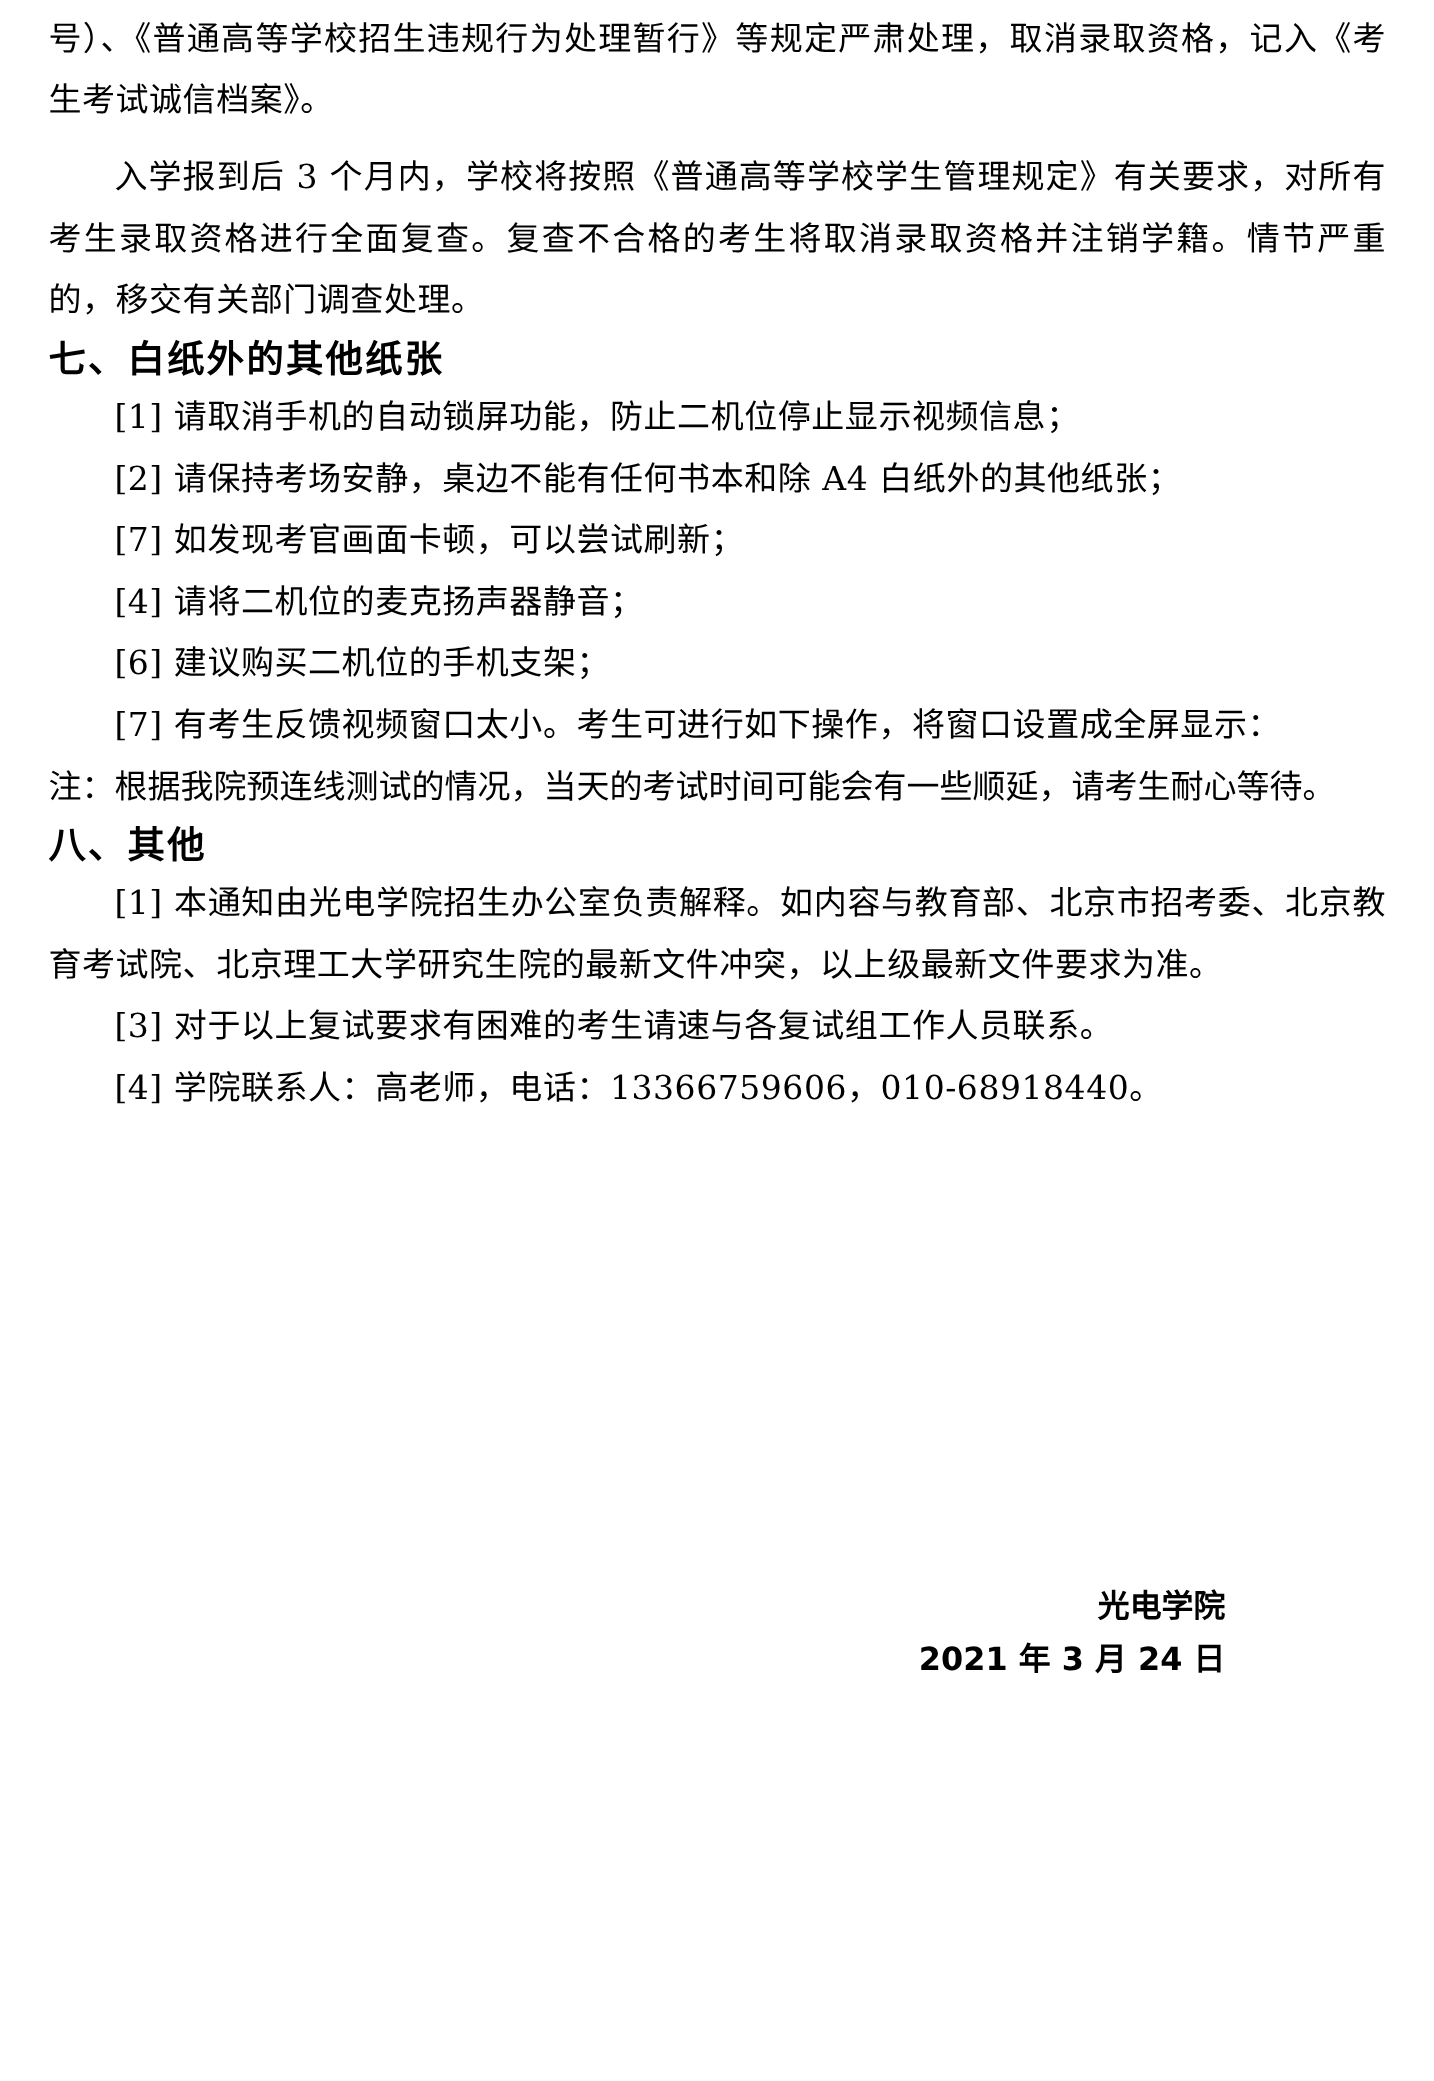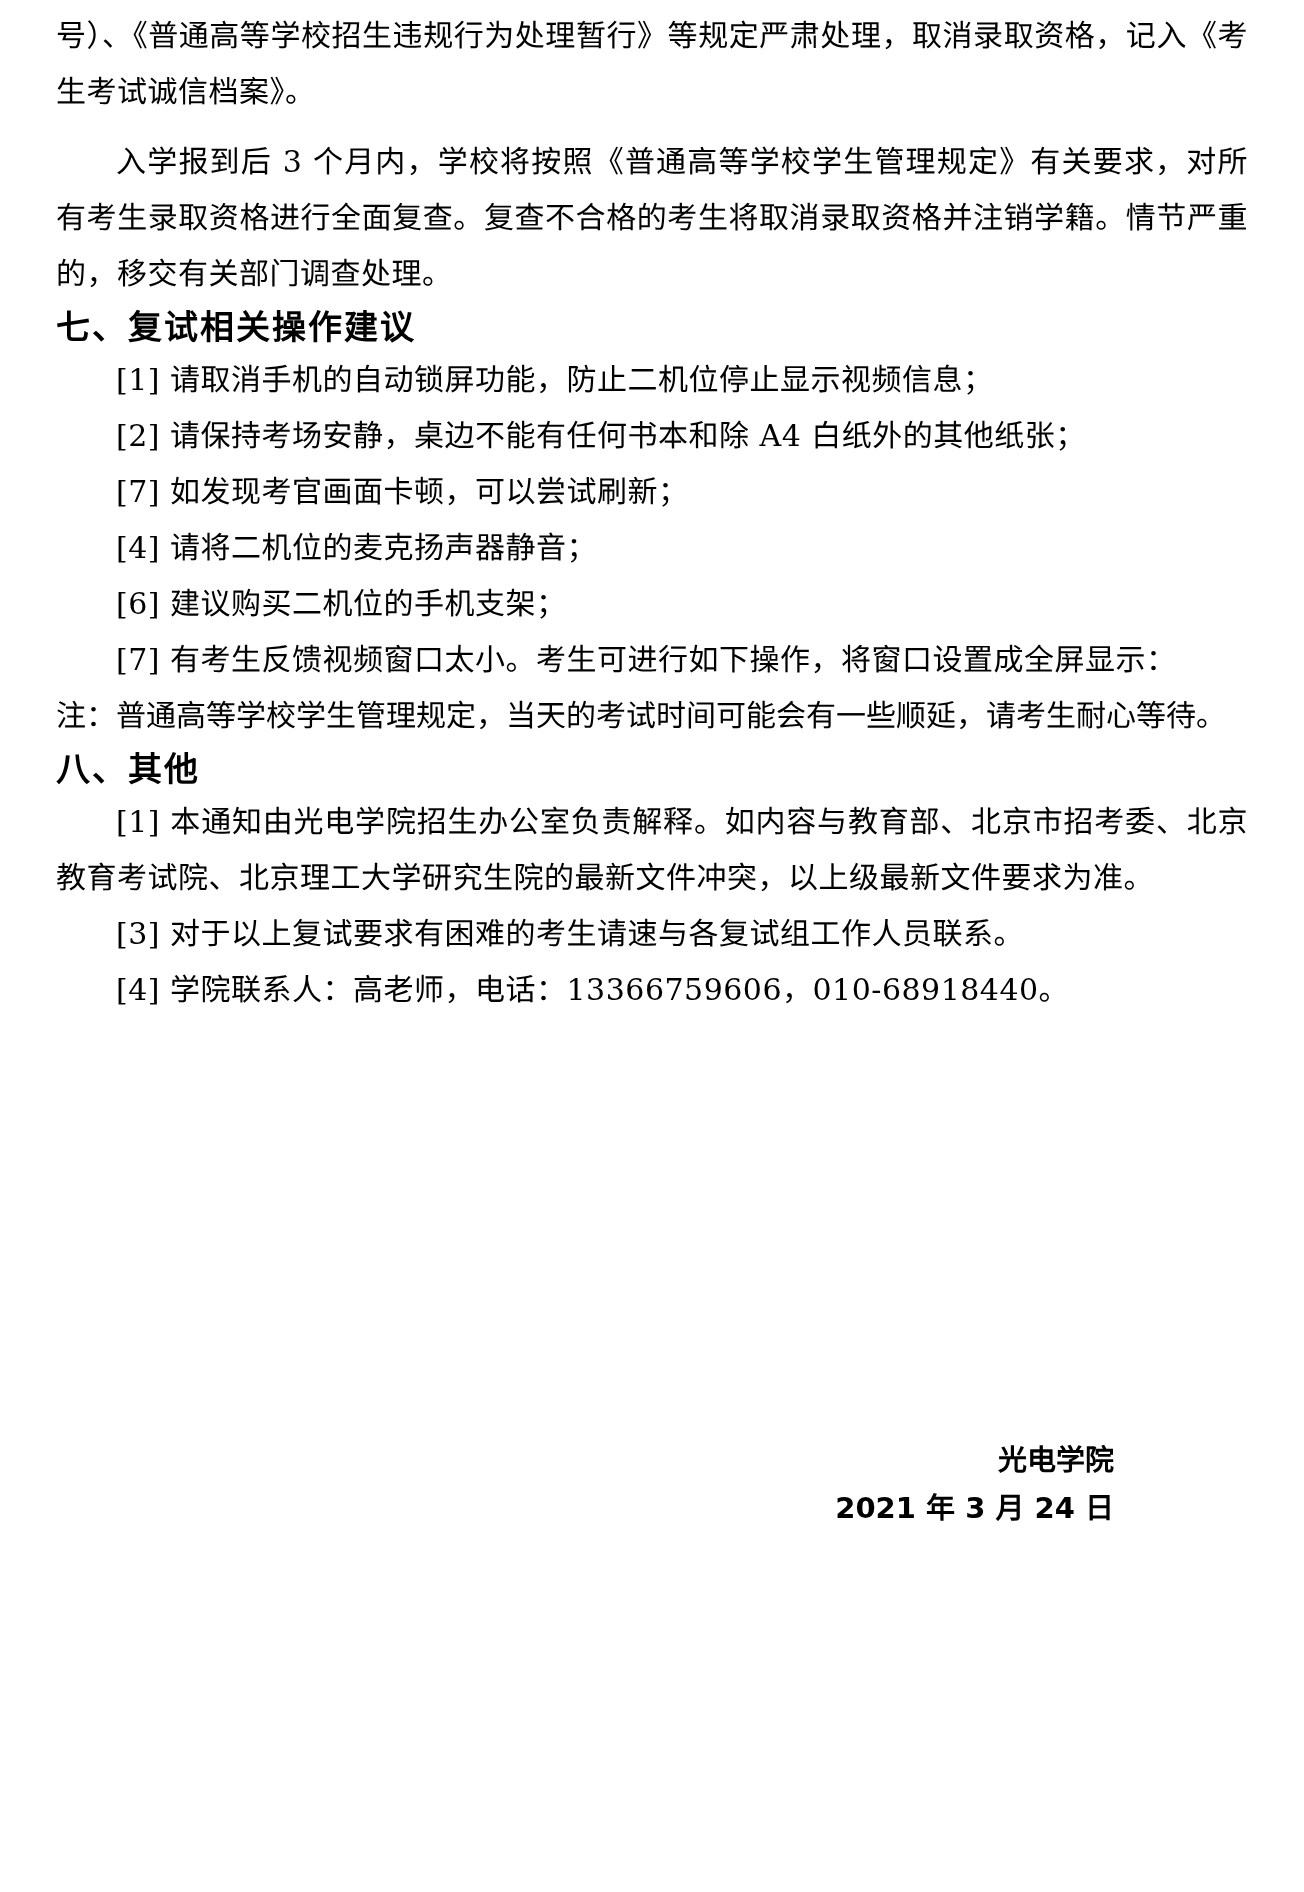--- a/index.html
+++ b/index.html
@@ -11,21 +11,21 @@
     font-family: "DejaVu Serif", "Liberation Serif", serif;
     color: #000000;
   }
   .page {
     position: relative;
     width: 1304px;
     height: 1628px;
     margin: 0 auto;
     background: #ffffff;
     box-sizing: border-box;
-    padding: 0 56px;
+    padding: 0 44px;
     overflow: hidden;
   }
   .body-text {
     font-family: "DejaVu Serif", "Liberation Serif", serif;
     font-size: 30px;
     line-height: 56px;
     letter-spacing: 0.5px;
     text-align: justify;
     text-justify: inter-ideograph;
     margin: 0;
@@ -89,31 +89,31 @@
 <body>
 
 <div class="page">
 
   <div class="top-block">
     <p class="body-text">号）、《普通高等学校招生违规行为处理暂行》等规定严肃处理，取消录取资格，记入《考生考试诚信档案》。</p>
   </div>
 
   <p class="body-text indent2 para-gap">入学报到后 3 个月内，学校将按照《普通高等学校学生管理规定》有关要求，对所有考生录取资格进行全面复查。复查不合格的考生将取消录取资格并注销学籍。情节严重的，移交有关部门调查处理。</p>
 
-  <h2 class="section sec-gap-top sec-gap-bottom">七、复试相关操作建议</h2>
+  <h2 class="section sec-gap-top sec-gap-bottom">七、白纸外的其他纸张</h2>
 
 
   <p class="body-text indent-item">[1] 请取消手机的自动锁屏功能，防止二机位停止显示视频信息；</p>
   <p class="body-text indent-item">[2] 请保持考场安静，桌边不能有任何书本和除 A4 白纸外的其他纸张；</p>
   <p class="body-text indent-item">[7] 如发现考官画面卡顿，可以尝试刷新；</p>
   <p class="body-text indent-item">[4] 请将二机位的麦克扬声器静音；</p>
   <p class="body-text indent-item">[6] 建议购买二机位的手机支架；</p>
   <p class="body-text indent-item">[7] 有考生反馈视频窗口太小。考生可进行如下操作，将窗口设置成全屏显示：</p>
 
-  <p class="note-line">注：普通高等学校学生管理规定，当天的考试时间可能会有一些顺延，请考生耐心等待。</p>
+  <p class="note-line">注：根据我院预连线测试的情况，当天的考试时间可能会有一些顺延，请考生耐心等待。</p>
 
   <h2 class="section sec-gap-top sec-gap-bottom">八、其他</h2>
 
   <p class="body-text indent2">[1] 本通知由光电学院招生办公室负责解释。如内容与教育部、北京市招考委、北京教育考试院、北京理工大学研究生院的最新文件冲突，以上级最新文件要求为准。</p>
   <p class="body-text indent-item">[3] 对于以上复试要求有困难的考生请速与各复试组工作人员联系。</p>
   <p class="body-text indent-item">[4] 学院联系人：高老师，电话：13366759606，010-68918440。</p>
 
   <div class="signature">
     <span class="sig-line">光电学院</span>
     <span class="sig-line">2021 年 3 月 24 日</span>

